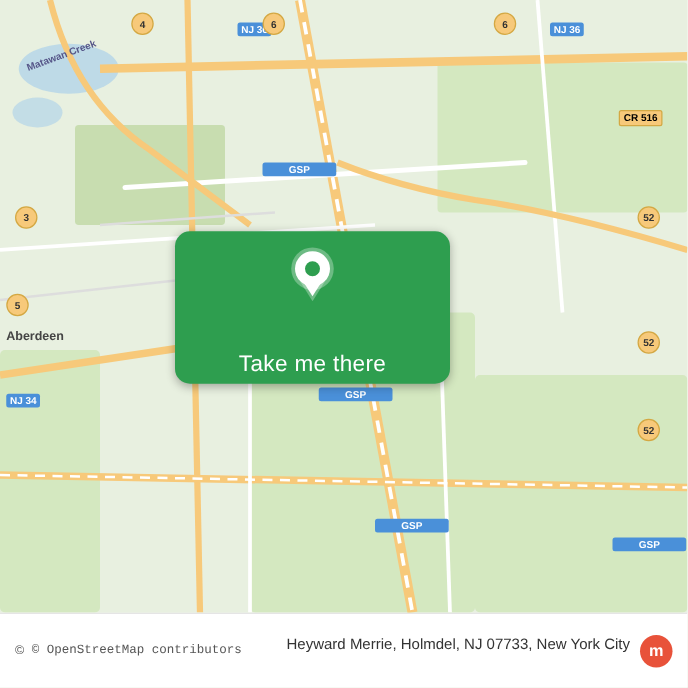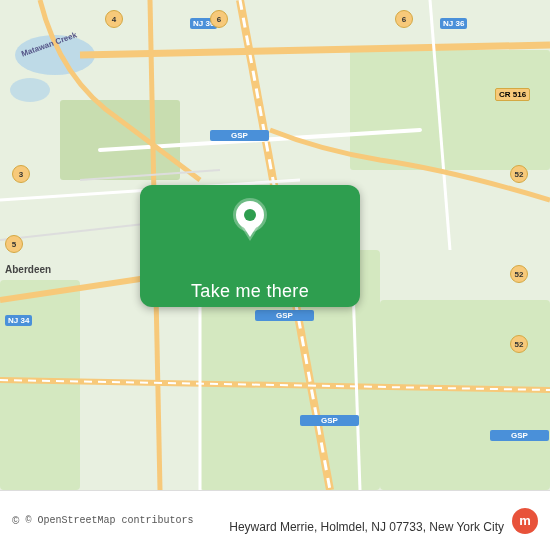--- a/index.html
+++ b/index.html
@@ -78,21 +78,21 @@
       gap: 4px;
     }
 
     #osm-copyright {
       font-size: 10px;
       color: #555;
     }
 
     #address-section {
       display: flex;
-      align-items: flex-end;
+      align-items: flex-start;
       gap: 8px;
     }
 
     #address-text {
       font-size: 13px;
       color: #333;
     }
 
     #moovit-logo {
       display: flex;

